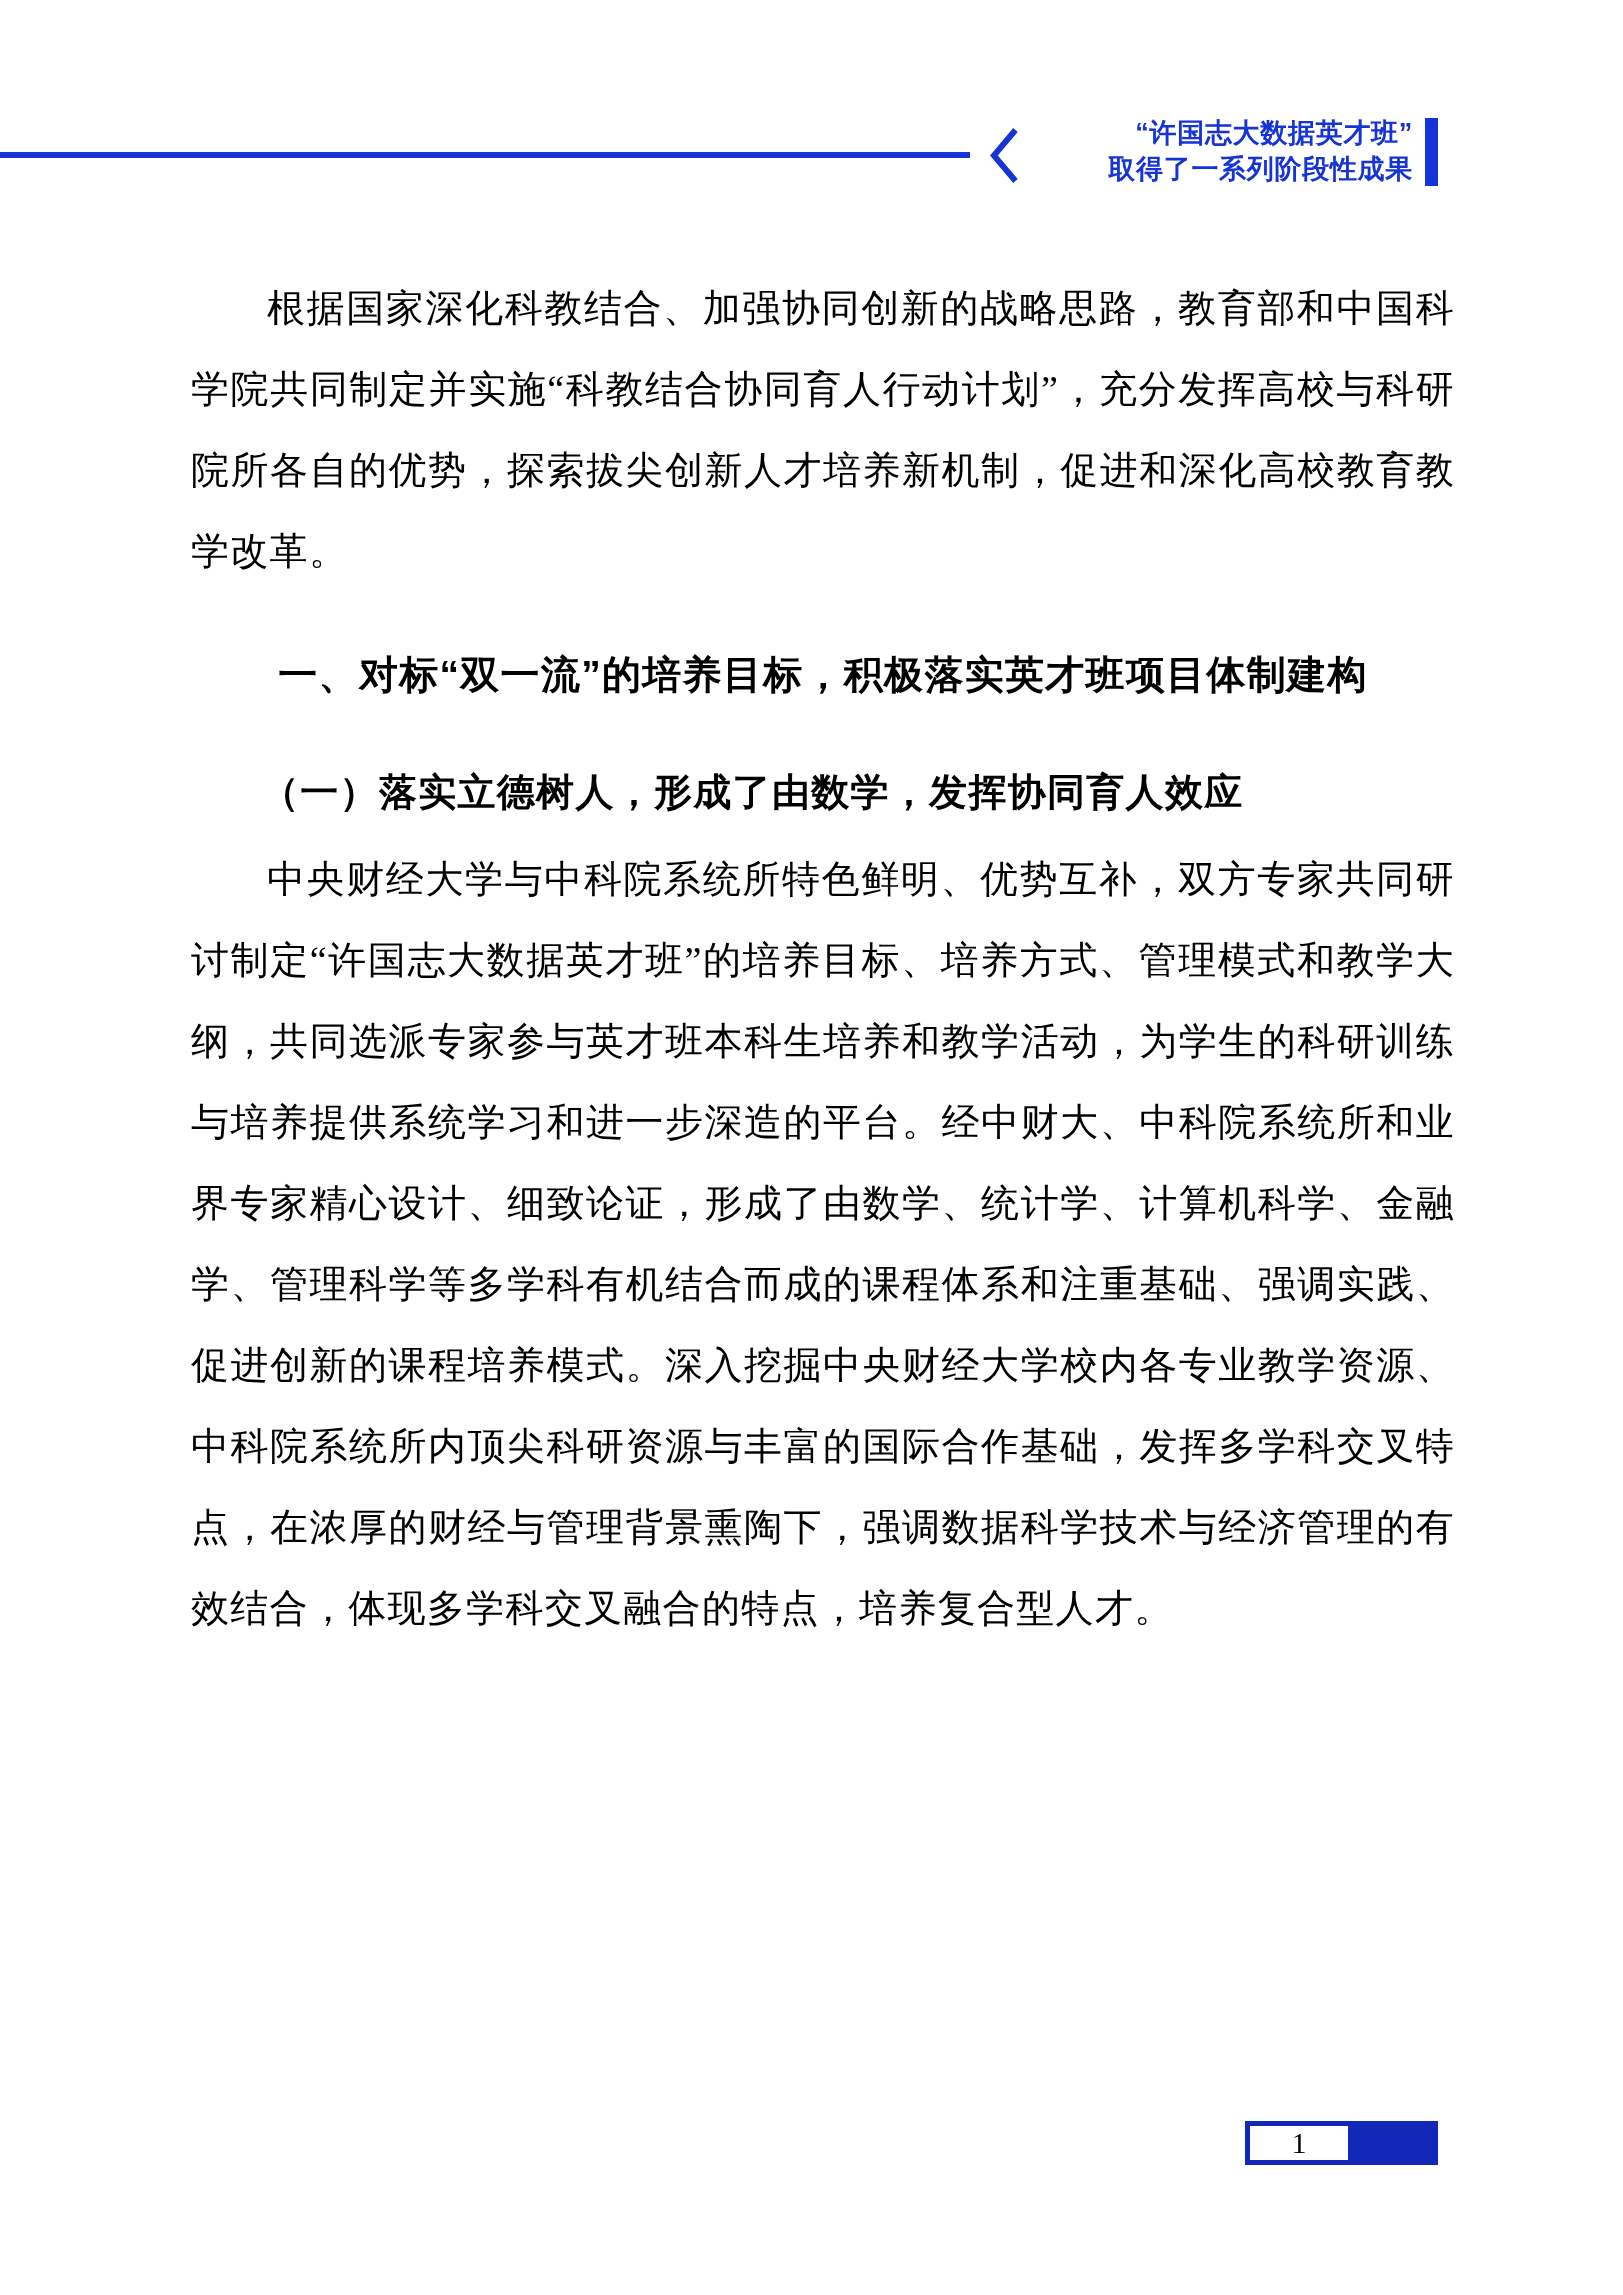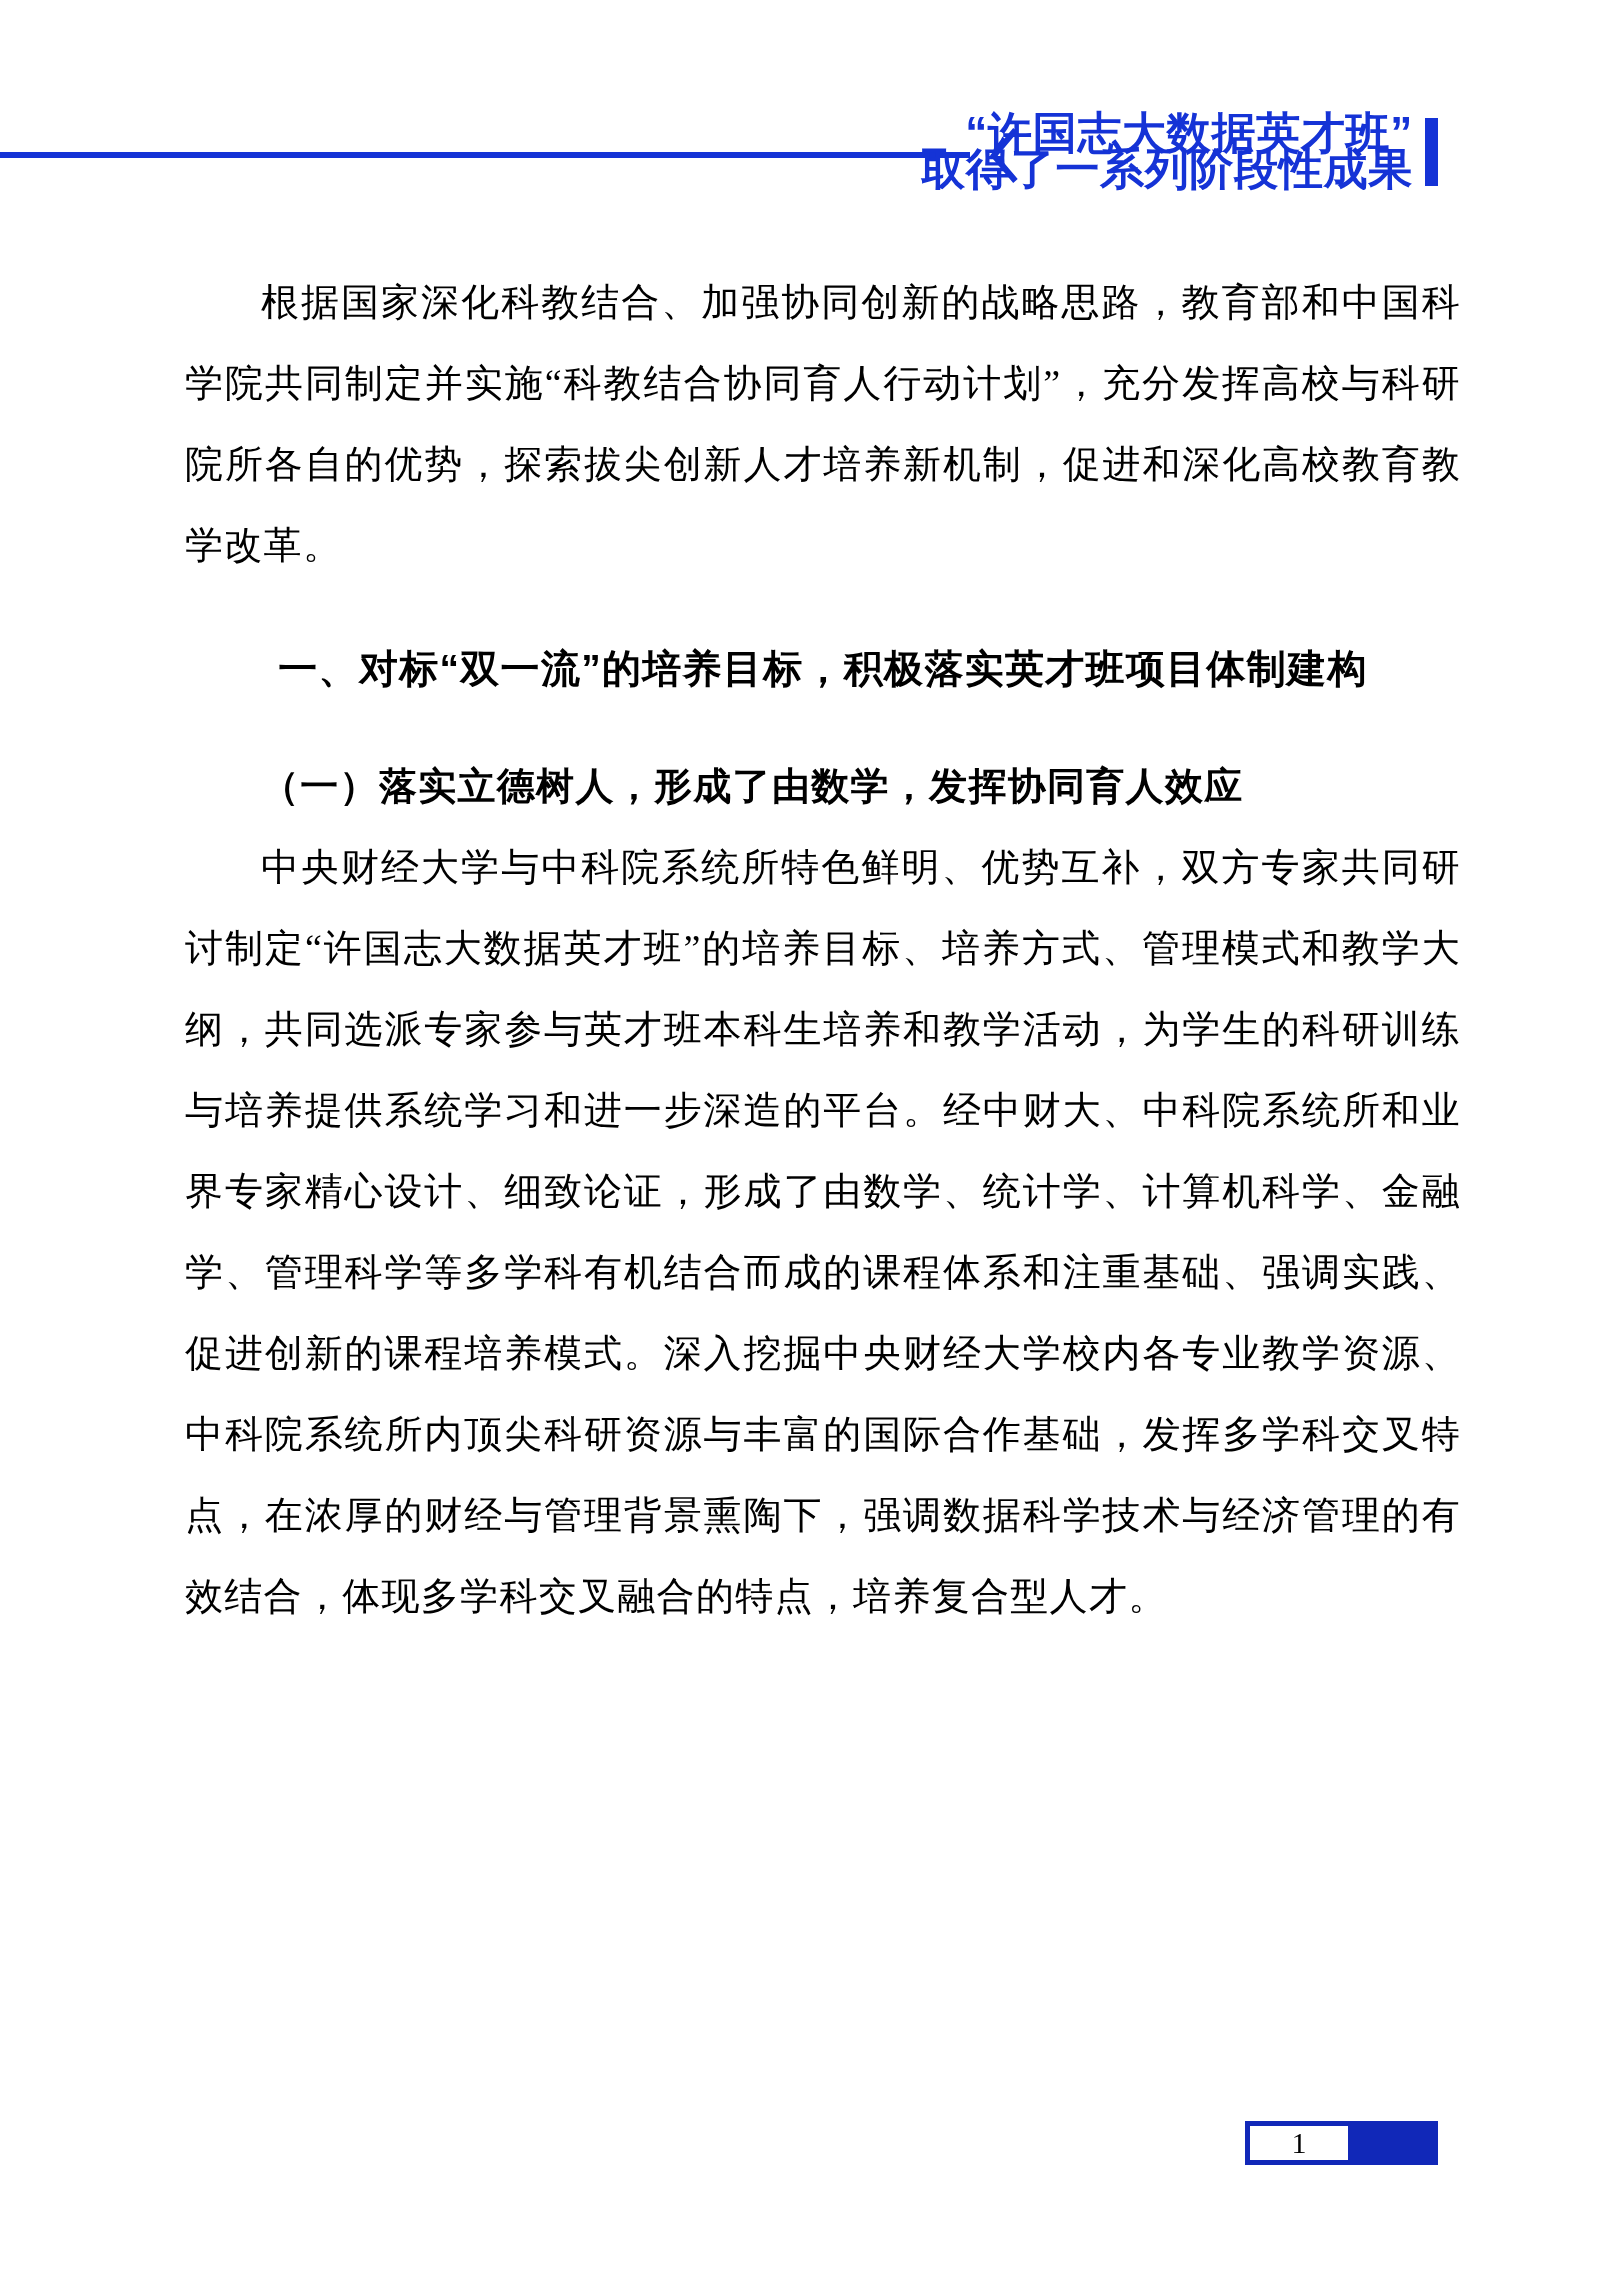--- a/index.html
+++ b/index.html
@@ -24,40 +24,40 @@
     width: 34px; height: 59px;
   }
   .header-title {
     position: absolute;
     top: 115px;
     right: 210px;           
     text-align: right;
     color: var(--accent);
     font-family: "Liberation Sans", "DejaVu Sans", sans-serif;
     font-weight: bold;
-    font-size: 44px;
+    font-size: 27px;
     line-height: 36px;
     letter-spacing: 0.7px;
     white-space: nowrap;
   }
   .header-side-bar {
     position: absolute;
     left: 1425px; top: 118px;
     width: 13px; height: 68px;
     background: var(--accent);
   }
   
   .content {
     position: absolute;
     left: 185px; top: 262px;
     width: 1276px;
     color: #000000;
   }
   .content p {
-    margin: 0;
+    margin: 6px;
     font-size: 38px;
     line-height: 81px;
     letter-spacing: 1.3px;
     text-align: justify;
     text-justify: inter-ideograph;
     text-indent: 2em;
   }
   .section-heading {
     margin: 42px 0 0 0;
     font-family: "Liberation Sans", "DejaVu Sans", sans-serif;

